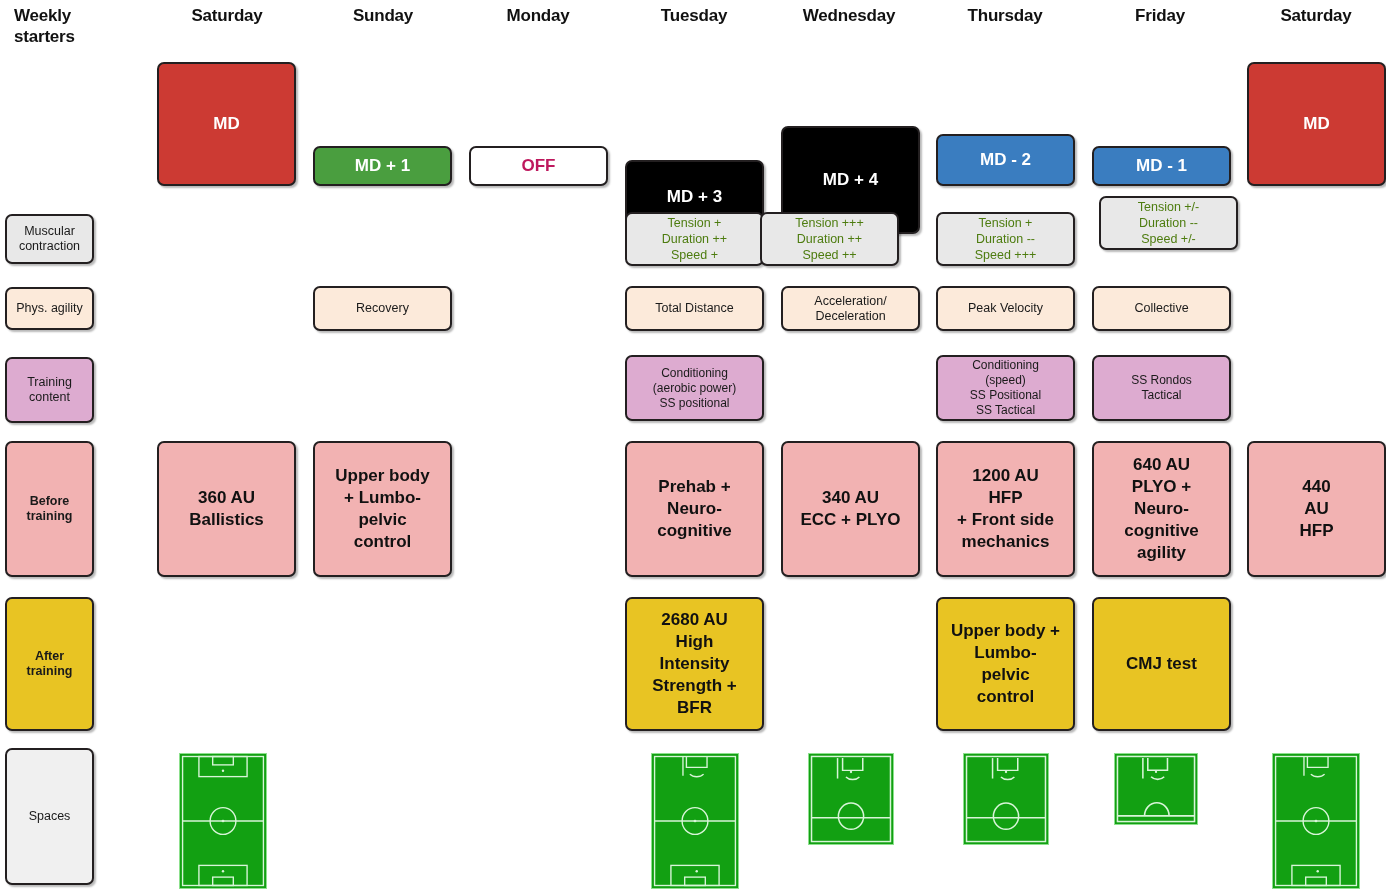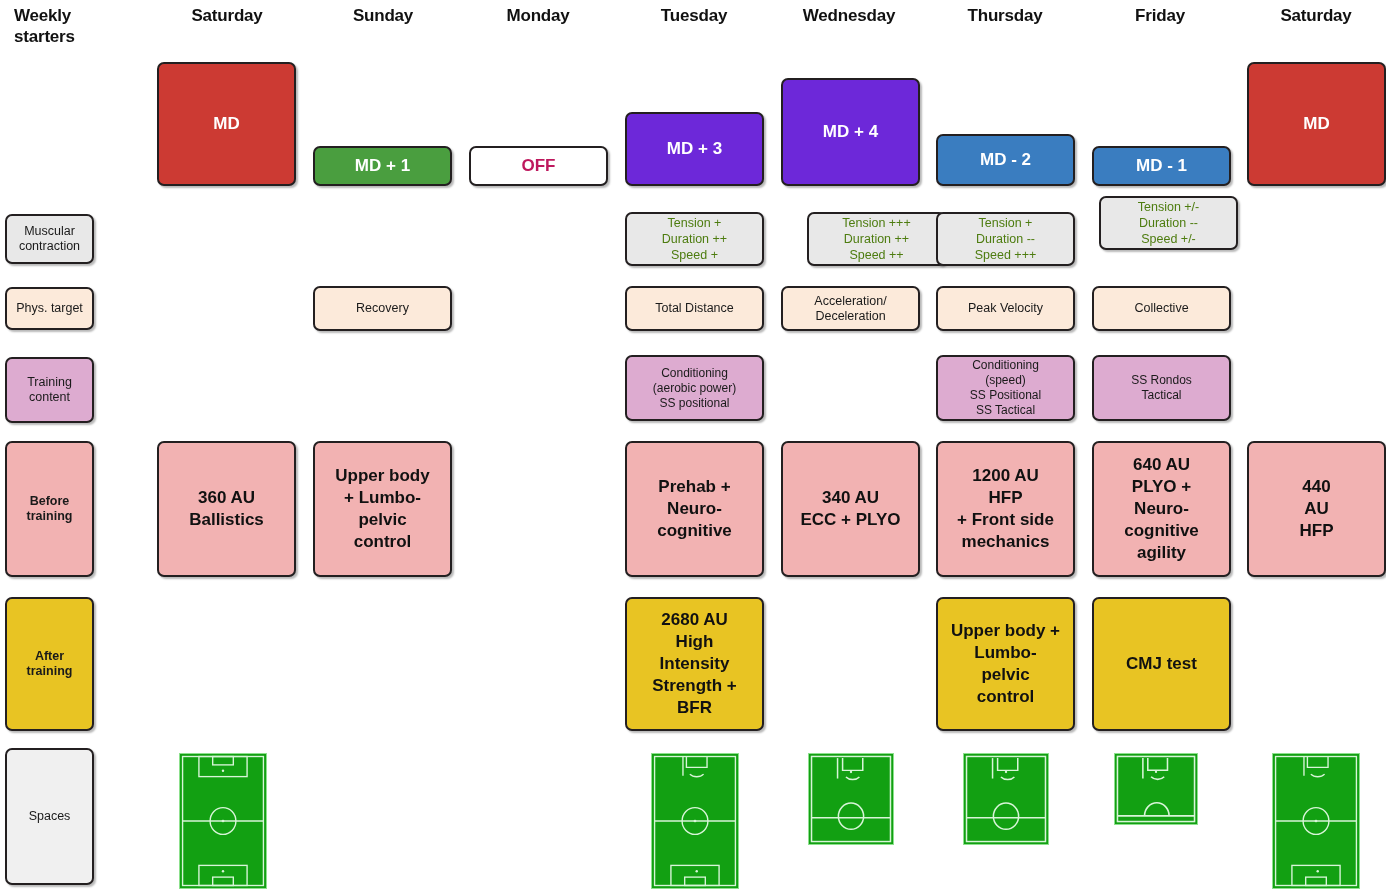--- a/index.html
+++ b/index.html
@@ -34,21 +34,21 @@
     padding: 2px 4px;
   }
   .box span { display: block; width: 100%; }
 
   
   .md { font-size: 17px; font-weight: bold; color: #ffffff; }
   .md.dark { color: #be185d; }
   .md-red    { background: #cc3a33; }
   .md-green  { background: #4a9e3f; }
   .md-white  { background: #ffffff; }
-  .md-yellow { background: #6d28d9; }
+  .md-yellow { background: #000000; margin-top: 48px; }
   .md-blue   { background: #3a7dc0; }
 
   
   .rowlab {
     font-size: 12.5px;
     color: #1a1a1a;
     line-height: 15px;
     font-weight: normal;
   }
   .rowlab.b { font-weight: bold; }
@@ -114,32 +114,32 @@
   <div class="box md md-red" style="left:1247px; top:62px; width:139px; height:124px;">
     <span>MD</span>
   </div>
 
   <div class="box rowlab c-grey" style="left:5px; top:214px; width:89px; height:50px;">
     <span>Muscular<br>contraction</span>
   </div>
   <div class="box cell-musc" style="left:625px; top:212px; width:139px; height:54px;">
     <span>Tension +<br>Duration ++<br>Speed +</span>
   </div>
-  <div class="box cell-musc" style="left:807px; top:212px; width:139px; height:54px;">
+  <div class="box cell-musc" style="left:760px; top:212px; width:139px; height:54px;">
     <span>Tension +++<br>Duration ++<br>Speed ++</span>
   </div>
   <div class="box cell-musc" style="left:936px; top:212px; width:139px; height:54px;">
     <span>Tension +<br>Duration --<br>Speed +++</span>
   </div>
   <div class="box cell-musc" style="left:1092px; top:196px; width:139px; height:54px;margin-left:7px;">
     <span>Tension +/-<br>Duration --<br>Speed +/-</span>
   </div>
 
   <div class="box rowlab c-cream" style="left:5px; top:287px; width:89px; height:43px;">
-    <span>Phys. target</span>
+    <span>Phys. agility</span>
   </div>
   <div class="box cell-phys" style="left:313px; top:286px; width:139px; height:45px;">
     <span>Recovery</span>
   </div>
   <div class="box cell-phys" style="left:625px; top:286px; width:139px; height:45px;">
     <span>Total Distance</span>
   </div>
   <div class="box cell-phys" style="left:781px; top:286px; width:139px; height:45px;">
     <span>Acceleration/<br>Deceleration</span>
   </div>

